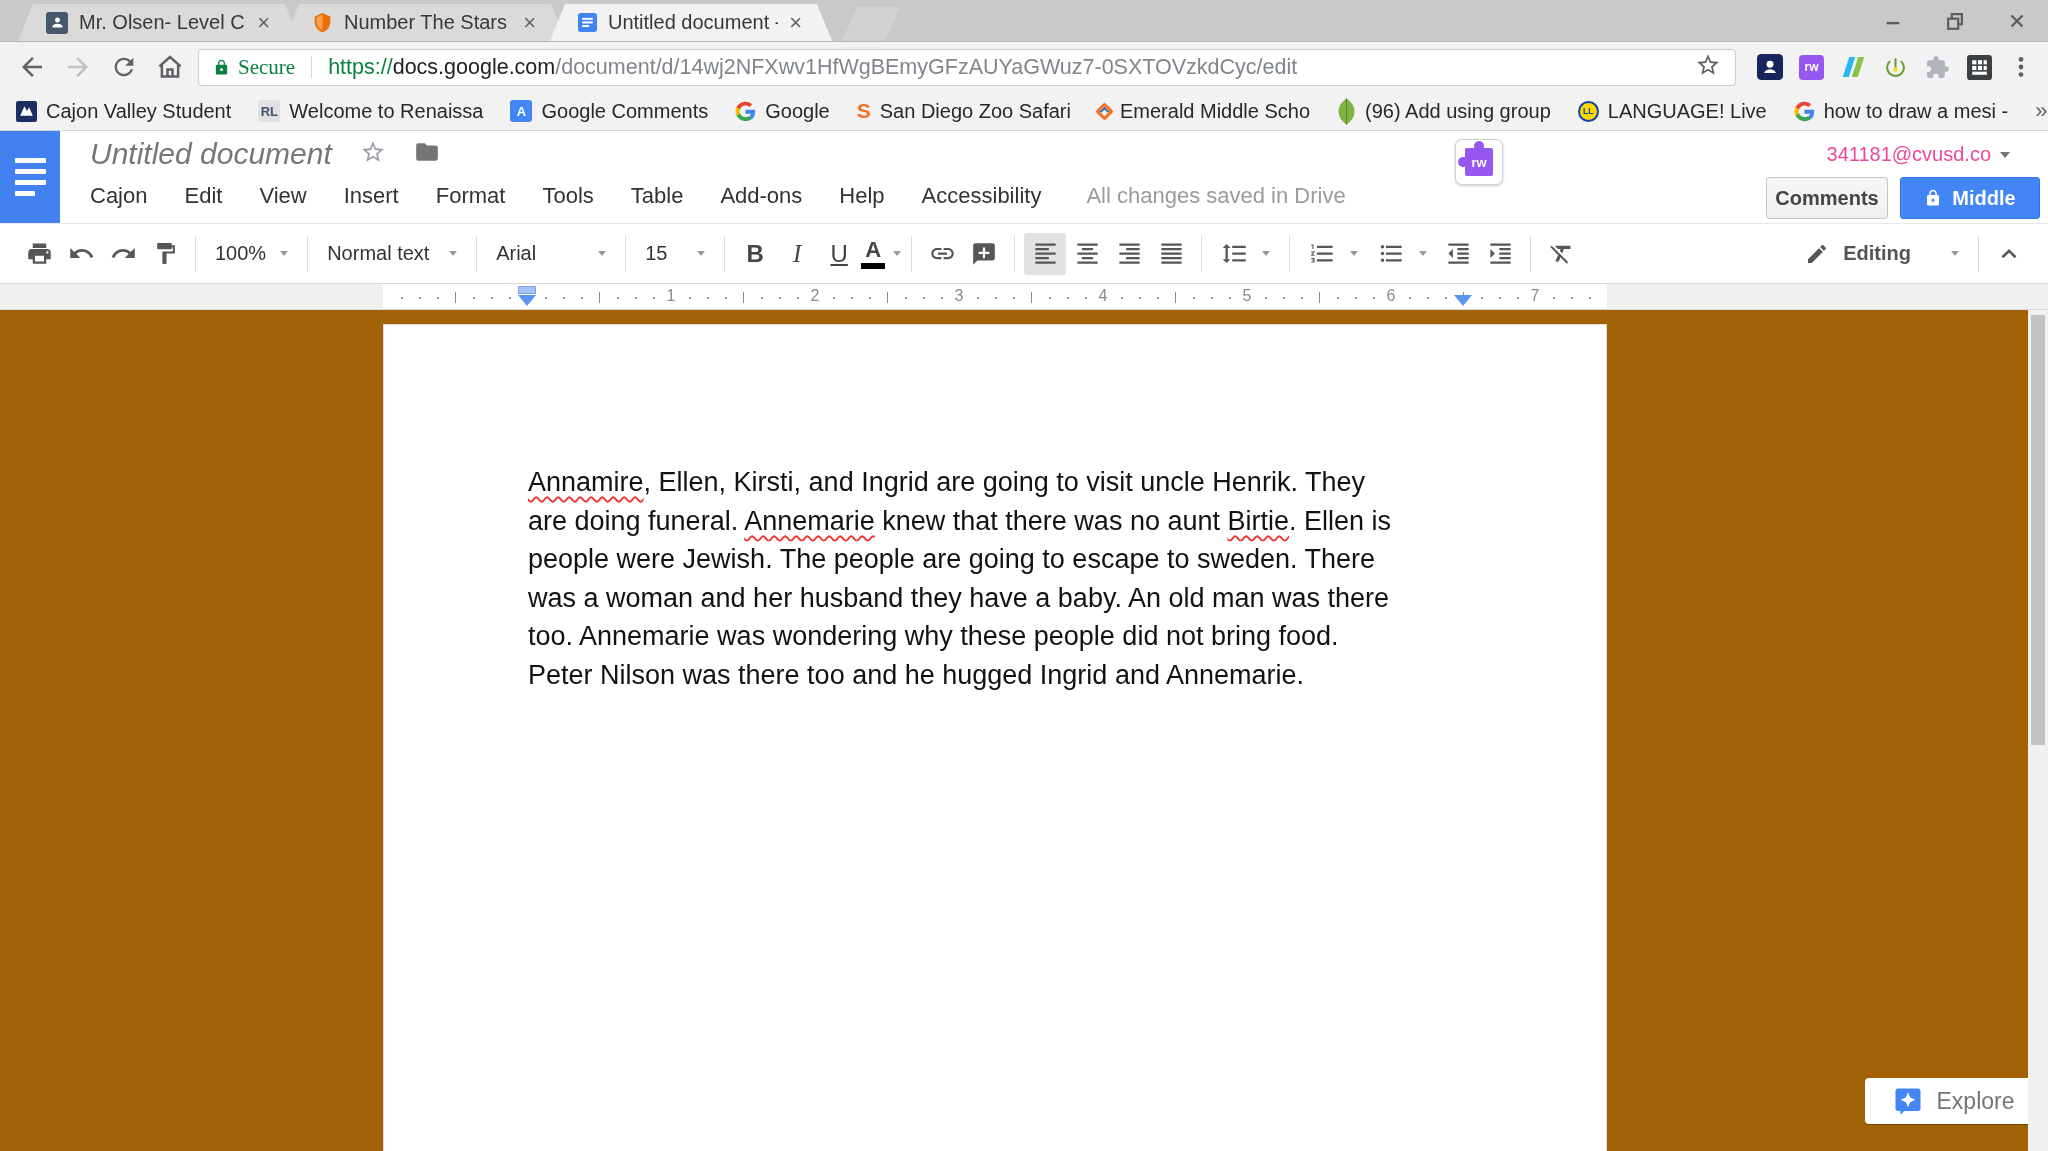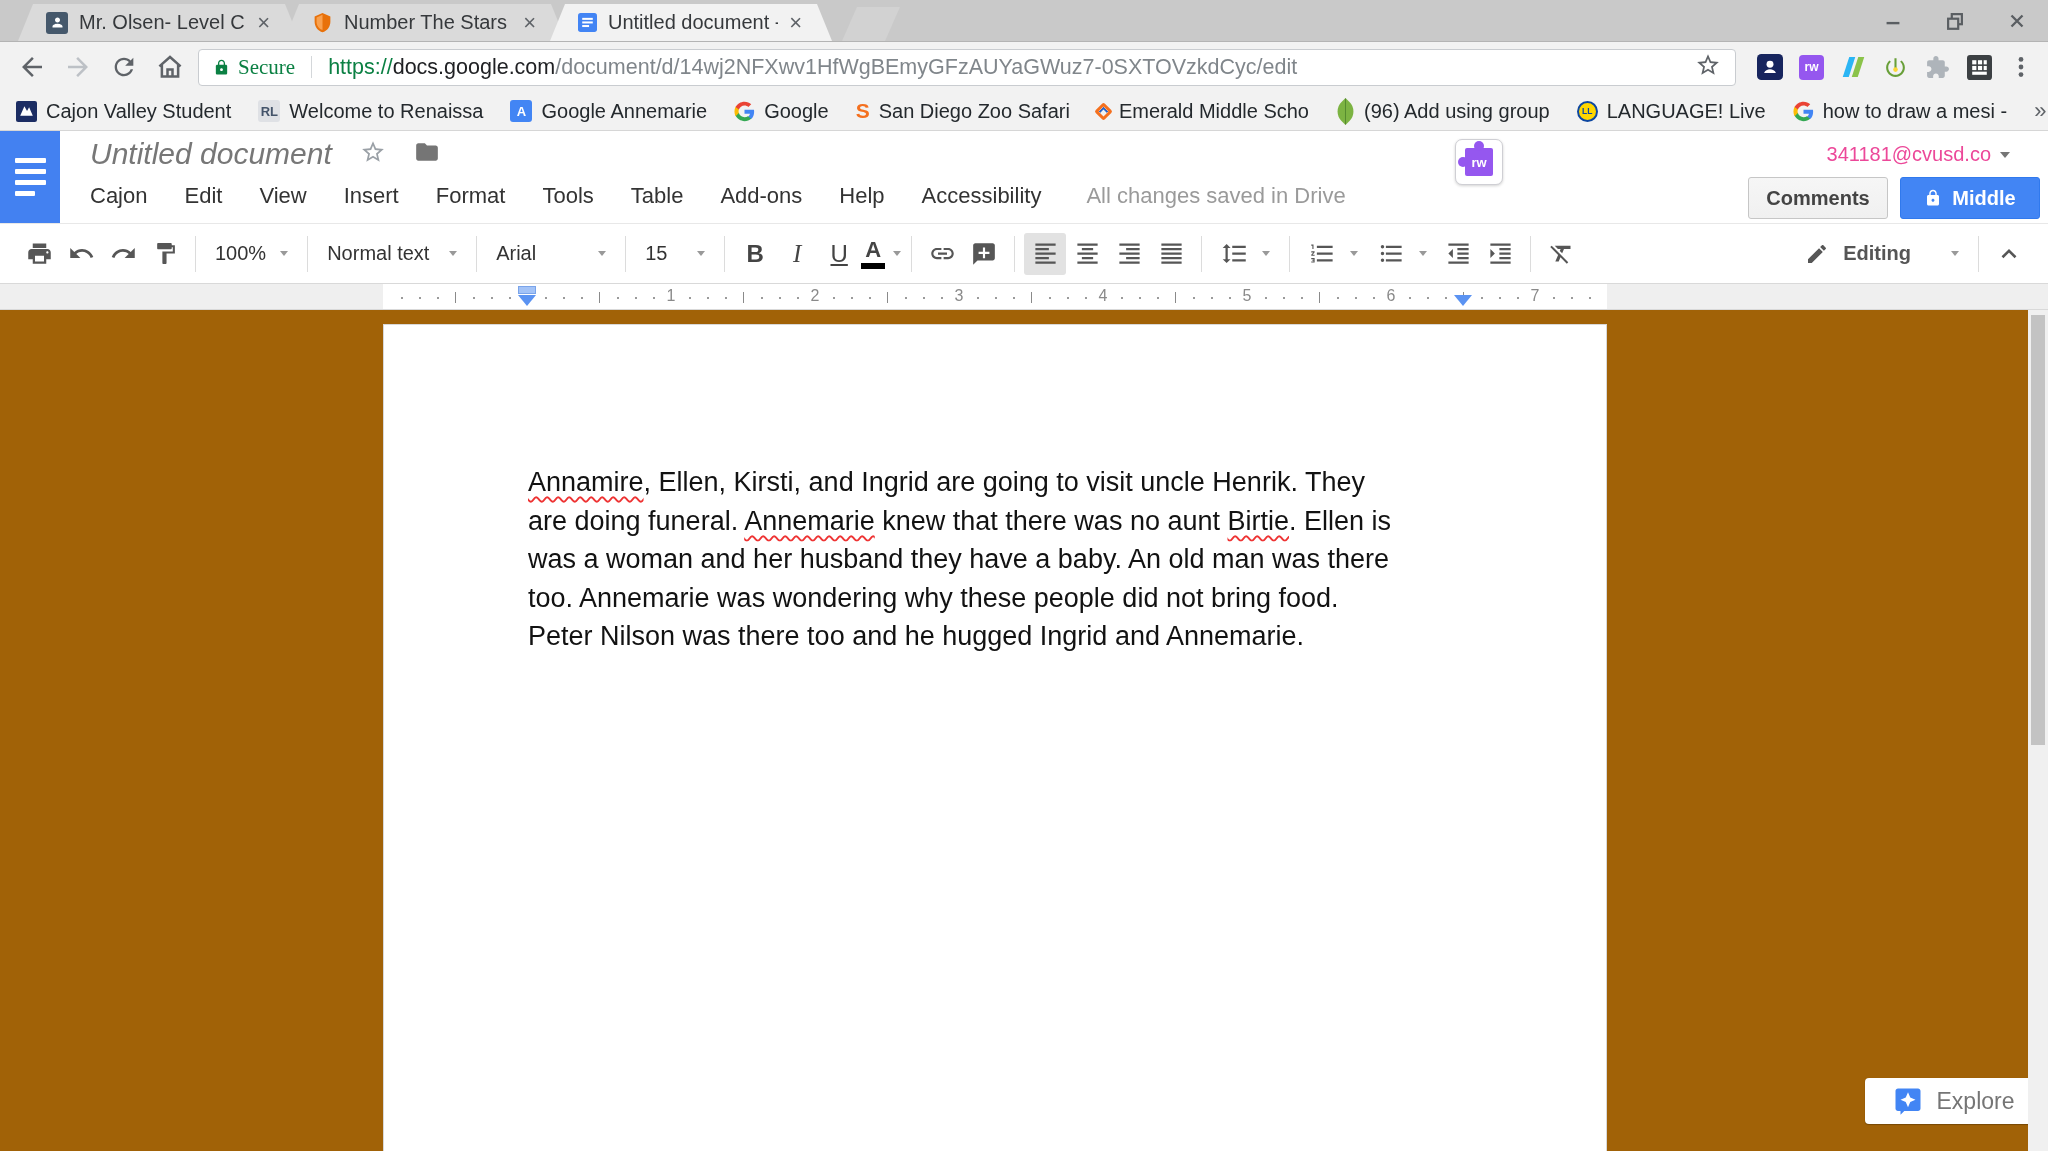--- a/index.html
+++ b/index.html
@@ -49,21 +49,21 @@
   .docs-home i { display:block; height:5px; background:#fff; border-radius:1px; }
   .docs-home i:nth-child(1){width:31px}.docs-home i:nth-child(2){width:31px}
   .docs-home i:nth-child(3){width:31px}.docs-home i:nth-child(4){width:20px}
   .title-row { position:absolute; left:90px; top:6px; display:flex; align-items:center; gap:28px; }
   .doc-title { font-size:30px; font-style:italic; color:#777; }
   .star-ic { color:#9aa0a6; }
   .menus { position:absolute; left:90px; top:52px; display:flex; gap:37px; font-size:22px; color:#333; align-items:center; }
   .save-status { color:#9a9a9a; margin-left:8px; }
   .account { position:absolute; right:38px; top:12px; display:flex; align-items:center; gap:9px; font-size:20px; color:#ec4899; }
   .caret { width:0; height:0; border-left:5px solid transparent; border-right:5px solid transparent; border-top:6px solid #757575; display:inline-block; }
-  .btn-comments { position:absolute; right:160px; top:46px; width:140px; height:42px;
+  .btn-comments { position:absolute; right:160px; top:46px; width:122px; height:42px;
                   background:linear-gradient(#f6f6f6,#f0f0f0); border:1px solid #c6c6c6; border-radius:3px;
                   font-weight:bold; font-size:20px; color:#444; display:flex; align-items:center; justify-content:center; }
   .btn-share { position:absolute; right:8px; top:46px; width:140px; height:42px; background:#4285f4; border:1px solid #3079ed;
                border-radius:3px; font-weight:bold; font-size:20px; color:#fff; display:flex; align-items:center; justify-content:center; gap:10px; }
   .rw-float { position:absolute; left:1455px; top:8px; width:48px; height:46px; background:#fff; border:1px solid #cfcfd4;
               border-radius:7px; box-shadow:0 1px 3px rgba(0,0,0,.18); display:flex; align-items:center; justify-content:center; z-index:9; }
   .rw-piece { position:relative; width:28px; height:28px; background:#9557ef; border-radius:2px;
               color:#fff; font-size:13px; font-weight:bold; display:flex; align-items:center; justify-content:center; }
   .rw-piece::before { content:""; position:absolute; left:-7px; top:9px; width:10px; height:10px; border-radius:50%; background:#9557ef; }
   .rw-piece::after { content:""; position:absolute; top:-7px; left:9px; width:10px; height:10px; border-radius:50%; background:#9557ef; }
@@ -285,21 +285,21 @@
           </span>
         </span>
         <span>Welcome to Renaissa</span>
       </span>
       <span class="bm">
         <span style="display: inline-flex; align-items: center; justify-content: center; flex: 0 0 auto;">
           <span class="bi" style="background:#4285f4">
             <b style="font-size:13px;color:#fff">A</b>
           </span>
         </span>
-        <span>Google Annemarie</span>
+        <span>Google Comments</span>
       </span>
       <span class="bm">
         <span style="display: inline-flex; align-items: center; justify-content: center; flex: 0 0 auto;">
           <svg width="21" height="21" viewBox="0 0 24 24">
             <path fill="#4285F4" d="M23 12.3c0-.8-.1-1.6-.2-2.3H12v4.5h6.2c-.3 1.4-1.1 2.6-2.3 3.4v2.8h3.7C21.8 18.7 23 15.8 23 12.3z"></path>
             <path fill="#34A853" d="M12 23c3.1 0 5.7-1 7.6-2.8l-3.7-2.8c-1 .7-2.4 1.1-3.9 1.1-3 0-5.5-2-6.4-4.7H1.8v2.9C3.7 20.5 7.6 23 12 23z"></path>
             <path fill="#FBBC05" d="M5.6 13.8c-.2-.7-.4-1.4-.4-2.1s.1-1.4.4-2.1V6.7H1.8C1 8.3.5 10.1.5 12s.5 3.7 1.3 5.3l3.8-3.5z"></path>
             <path fill="#EA4335" d="M12 5.2c1.7 0 3.2.6 4.4 1.7l3.3-3.3C17.7 1.8 15.1.8 12 .8 7.6.8 3.7 3.3 1.8 6.9l3.8 2.9C6.5 7.2 9 5.2 12 5.2z"></path>
           </svg>
         </span>
@@ -600,20 +600,21 @@
   <div class="m-rect"></div>
   <div class="m-tri" style="left:518px"></div>
   <div class="m-tri" style="left:1454px"></div>
 </div>
 
 <div class="canvas">
   <div class="page">
     <div class="doctext" id="doctext">
         <div class="dline"><span class="miss">Annamire</span><span>, Ellen, Kirsti, and Ingrid are going to visit uncle Henrik. They</span></div>
         <div class="dline"><span>are doing funeral. </span><span class="miss">Annemarie</span><span> knew that there was no aunt </span><span class="miss">Birtie</span><span>. Ellen is</span></div>
+        <div class="dline"><span>people were Jewish. The people are going to escape to sweden. There</span></div>
         <div class="dline"><span>was a woman and her husband they have a baby. An old man was there</span></div>
         <div class="dline"><span>too. Annemarie was wondering why these people did not bring food.</span></div>
         <div class="dline"><span>Peter Nilson was there too and he hugged Ingrid and Annemarie.</span></div>
       </div>
   </div>
   <div class="explore">
     <svg width="30" height="30" viewBox="0 0 24 24">
         <path fill="#4285f4" d="M20 2H4c-1.1 0-2 .9-2 2v14c0 1.1.9 2 2 2h2v3l3-3h11c1.1 0 2-.9 2-2V4c0-1.1-.9-2-2-2z"></path>
         <polygon fill="#fff" points="12,5 13.8,9.2 18,11 13.8,12.8 12,17 10.2,12.8 6,11 10.2,9.2"></polygon>
       </svg>

